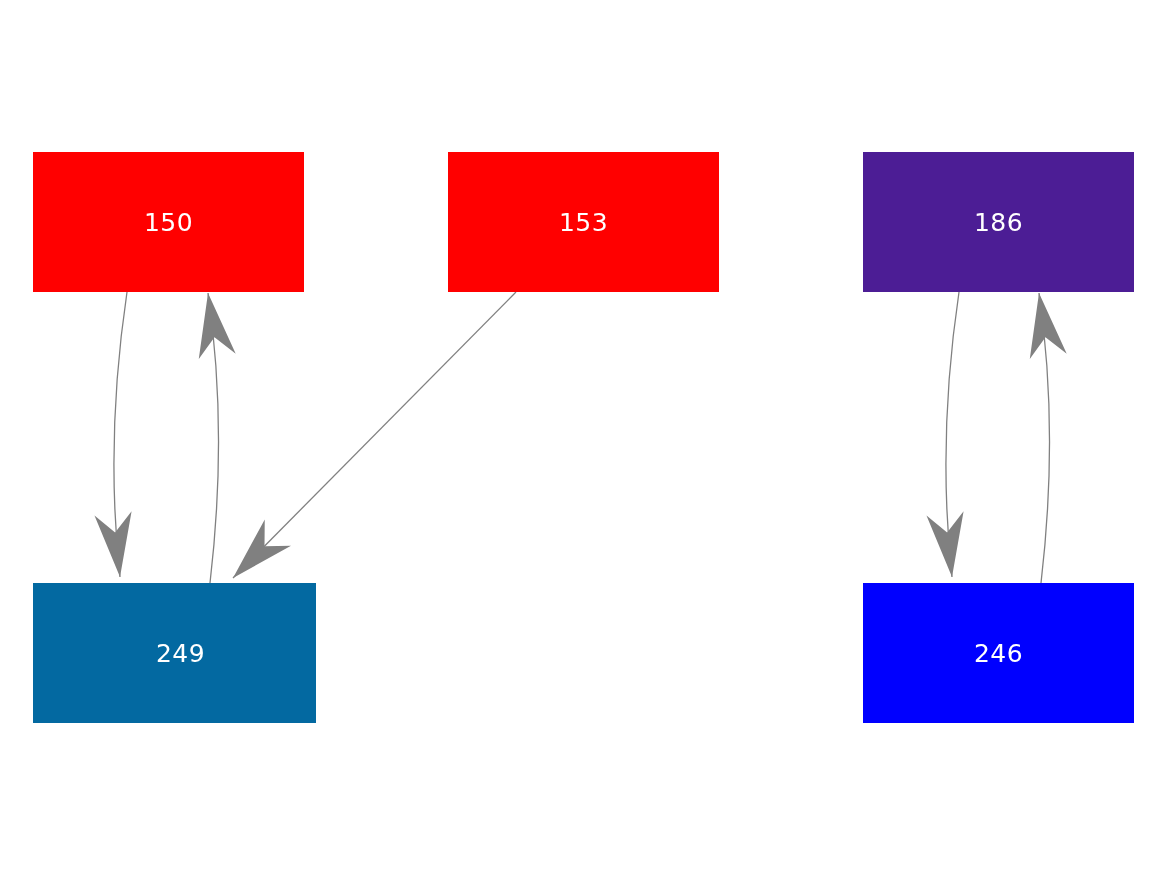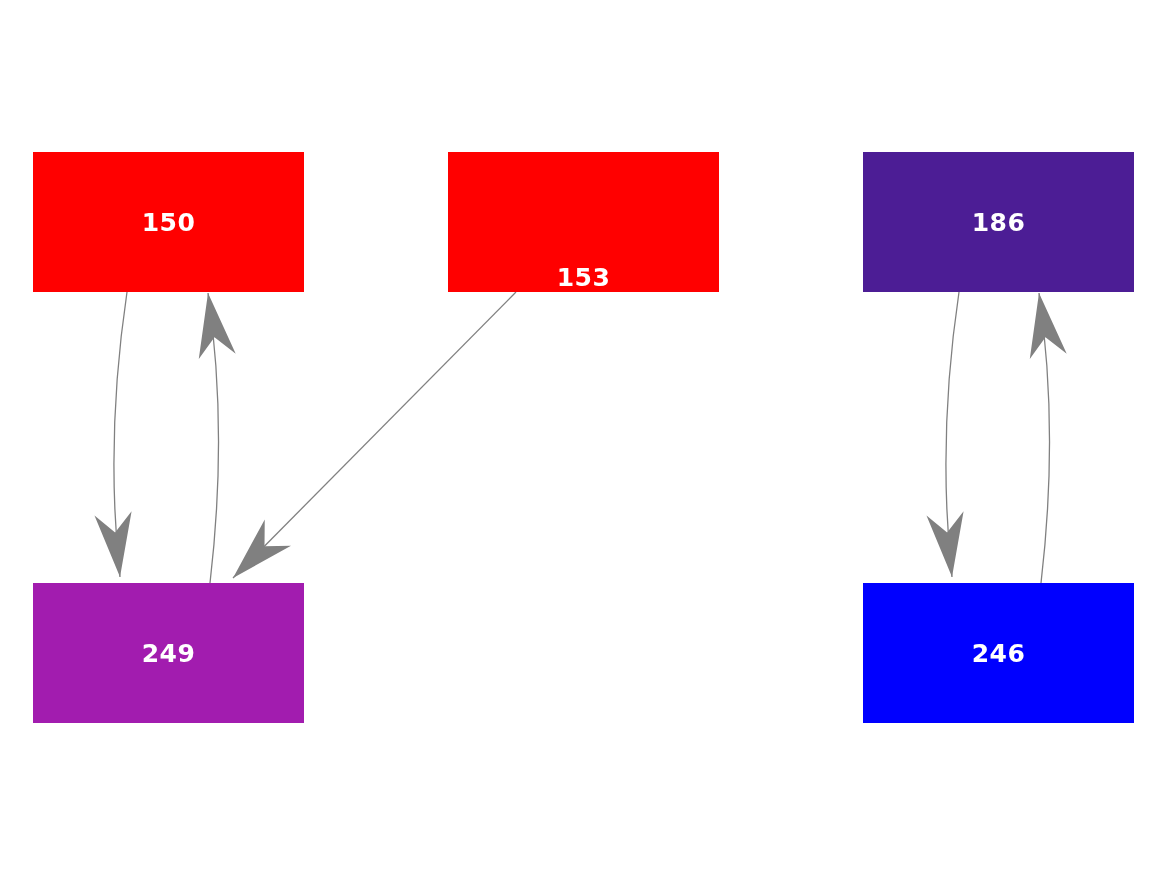--- a/index.html
+++ b/index.html
@@ -7,21 +7,20 @@
     padding: 0;
     background: #ffffff;
   }
   #canvas {
     position: relative;
     width: 1167px;
     height: 772px;
     background: #ffffff;
     overflow: hidden;
     font-family: "DejaVu Sans", sans-serif;
-    font-weight: bold;
   }
   #edge-layer {
     position: absolute;
     left: 0;
     top: 0;
     width: 1167px;
     height: 875px;
   }
   .edge {
     fill: none;
@@ -34,21 +33,21 @@
     display: flex;
     align-items: center;
     justify-content: center;
   }
   .node-label {
     color: #ffffff;
     font-size: 25px;
     letter-spacing: 0.5px;
   }
   #node-150 { left: 33px;  top: 152px; }
-  #node-153 { left: 448px; top: 152px; align-items: flex-end; }
+  #node-153 { left: 448px; top: 152px; }
   #node-186 { left: 863px; top: 152px; }
   #node-249 { left: 33px;  top: 583px; }
   #node-246 { left: 863px; top: 583px; }
 </style>
 </head>
 <body>
 
 <div id="canvas">
 
   <svg id="edge-layer" viewBox="0 0 1167 875" xmlns="http://www.w3.org/2000/svg">
@@ -70,21 +69,21 @@
   </div>
 
   <div class="node" id="node-153" style="background: rgb(255, 0, 0);">
     <span class="node-label">153</span>
   </div>
 
   <div class="node" id="node-186" style="background: #4c1d95;">
     <span class="node-label">186</span>
   </div>
 
-  <div class="node" id="node-249" style="background: #a21caf;">
+  <div class="node" id="node-249" style="background: #0369a1; padding-left: 12px;">
     <span class="node-label">249</span>
   </div>
 
   <div class="node" id="node-246" style="background: rgb(0, 0, 255); text-align: center;">
     <span class="node-label">246</span>
   </div>
 
 </div>
 
 </body></html>

